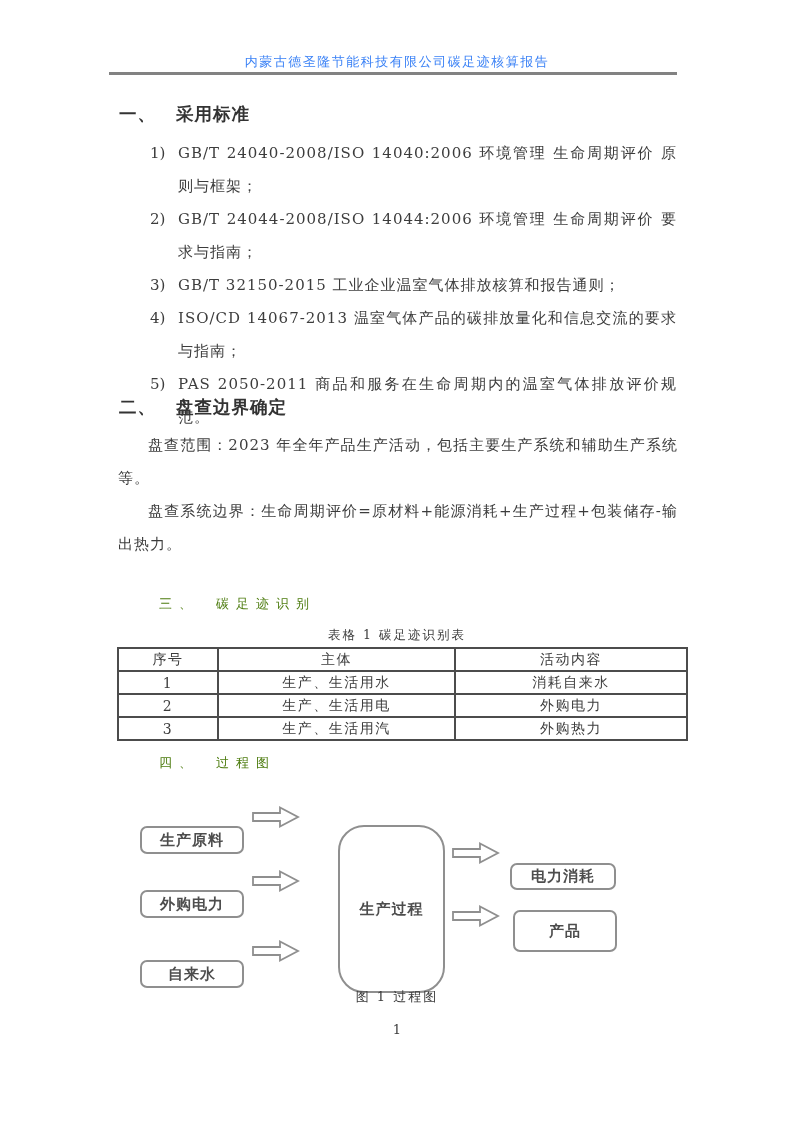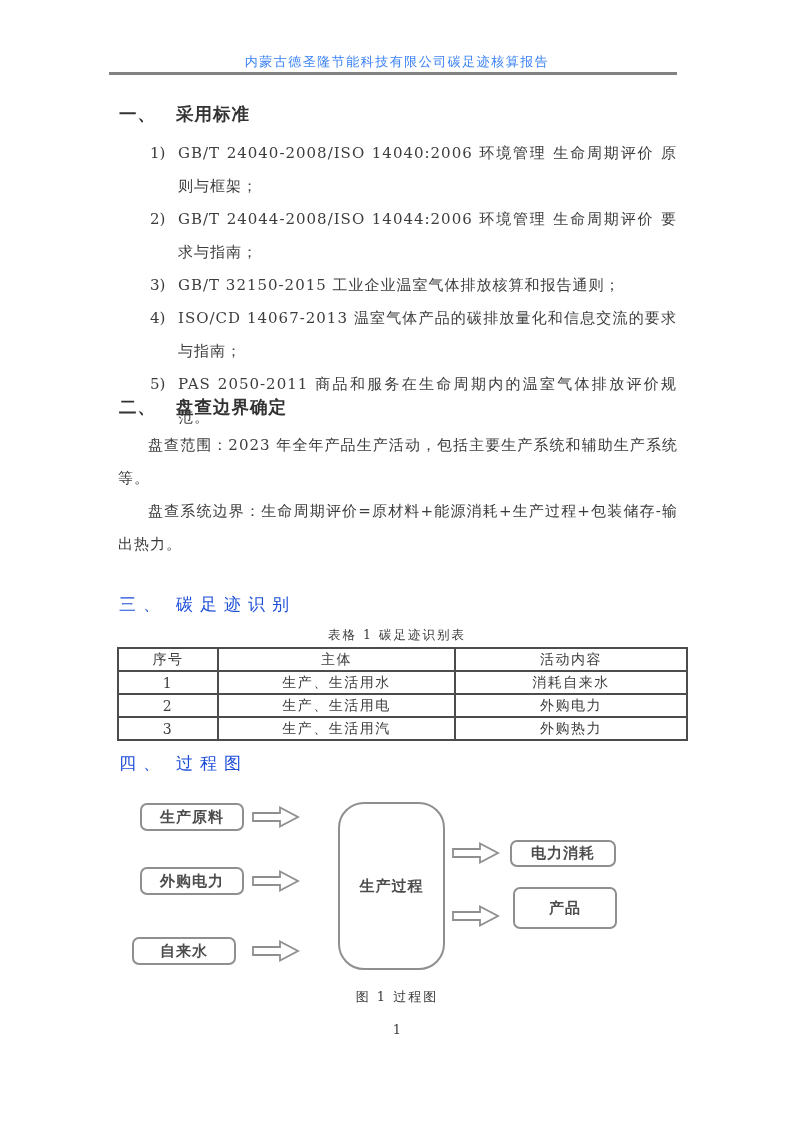--- a/index.html
+++ b/index.html
@@ -7,41 +7,41 @@
         font-family:"DejaVu Serif","Liberation Serif",serif;color:#3c3c3c;overflow:hidden;}
 
   .header-title{position:absolute;top:53px;left:0;width:100%;text-align:center;
         font-size:13px;letter-spacing:1.5px;color:#3b82f6;}
   .header-rule{position:absolute;top:72px;left:109px;width:568px;height:3px;background:#828282;}
 
   .heading{position:absolute;left:119px;height:22px;line-height:22px;white-space:nowrap;}
   .heading .h-num{display:inline-block;width:57px;}
   .h-sans{font-family:"DejaVu Sans","Liberation Sans",sans-serif;font-weight:700;
         font-size:17.5px;color:#333333;letter-spacing:1px;}
-  .h-serif{font-size:17px;color:#1d4ed8;letter-spacing:7px;font-weight:500;}
+  .h-serif{font-size:13px;color:#4d7c0f;letter-spacing:7px;font-weight:500;margin-left:40px;}
 
   .standards{position:absolute;left:150px;top:137px;width:527px;margin:0;padding:0;list-style:none;}
   .std-item{position:relative;padding-left:28px;line-height:33px;font-size:15px;
         letter-spacing:1px;text-align:justify;}
   .std-no{position:absolute;left:0;top:0;letter-spacing:0;}
 
   .paras{position:absolute;left:118px;top:429px;width:560px;}
   .para{margin:0;text-indent:30px;line-height:33px;font-size:15px;letter-spacing:1px;text-align:justify;}
 
   .tbl-caption{position:absolute;top:627px;left:0;width:100%;text-align:center;
         font-size:12.5px;letter-spacing:2px;color:#3c3c3c;}
   .id-table{position:absolute;top:647px;left:117px;width:569px;border-collapse:collapse;table-layout:fixed;}
   .id-table th,.id-table td{border:2px solid #4c4c4c;height:21px;padding:0;text-align:center;
         vertical-align:middle;font-size:14px;font-weight:400;letter-spacing:1.5px;color:#3c3c3c;margin-top:12px;}
 
   .diagram{position:absolute;left:130px;top:795px;width:500px;height:180px;}
   .dbox{position:absolute;box-sizing:border-box;border:2px solid #8f8f8f;border-radius:7px;
         background:#ffffff;display:flex;align-items:center;justify-content:center;
         font-family:"DejaVu Sans","Liberation Sans",sans-serif;font-weight:600;
-        font-size:15px;color:#4d4d4d;letter-spacing:1px;}
+        font-size:15px;color:#4d4d4d;letter-spacing:1px;margin-top:23px;}
   .dprocess{border-radius:26px;}
   .darrow{position:absolute;width:48px;height:22px;}
 
   .fig-caption{position:absolute;top:988px;left:0;width:100%;text-align:center;
         font-size:13px;letter-spacing:2px;}
   .page-num{position:absolute;top:1022px;left:0;width:100%;text-align:center;font-size:13px;}
 </style>
 </head>
 <body>
 
@@ -118,21 +118,21 @@
     </tbody>
   </table>
 
   <div class="heading h-serif" style="top:752px">
     <span class="h-num">四、</span><span>过程图</span>
   </div>
 
   <div class="diagram">
     <div class="dbox" style="left:10px;top:8px;width:104px;height:28px">生产原料</div>
     <div class="dbox" style="left:10px;top:72px;width:104px;height:28px">外购电力</div>
-    <div class="dbox" style="left:2px;top:142px;width:104px;height:28px">自来水</div>
+    <div class="dbox" style="left:10px;top:142px;width:104px;height:28px">自来水</div>
 
     <svg class="darrow" style="left:122px;top:11px" viewBox="0 0 48 22">
       <polygon points="1,7 28,7 28,1.5 46,11 28,20.5 28,15 1,15" fill="#ffffff" stroke="#8f8f8f" stroke-width="1.8"></polygon>
     </svg>
     <svg class="darrow" style="left:122px;top:75px" viewBox="0 0 48 22">
       <polygon points="1,7 28,7 28,1.5 46,11 28,20.5 28,15 1,15" fill="#ffffff" stroke="#8f8f8f" stroke-width="1.8"></polygon>
     </svg>
     <svg class="darrow" style="left:122px;top:145px" viewBox="0 0 48 22">
       <polygon points="1,7 28,7 28,1.5 46,11 28,20.5 28,15 1,15" fill="#ffffff" stroke="#8f8f8f" stroke-width="1.8"></polygon>
     </svg>

